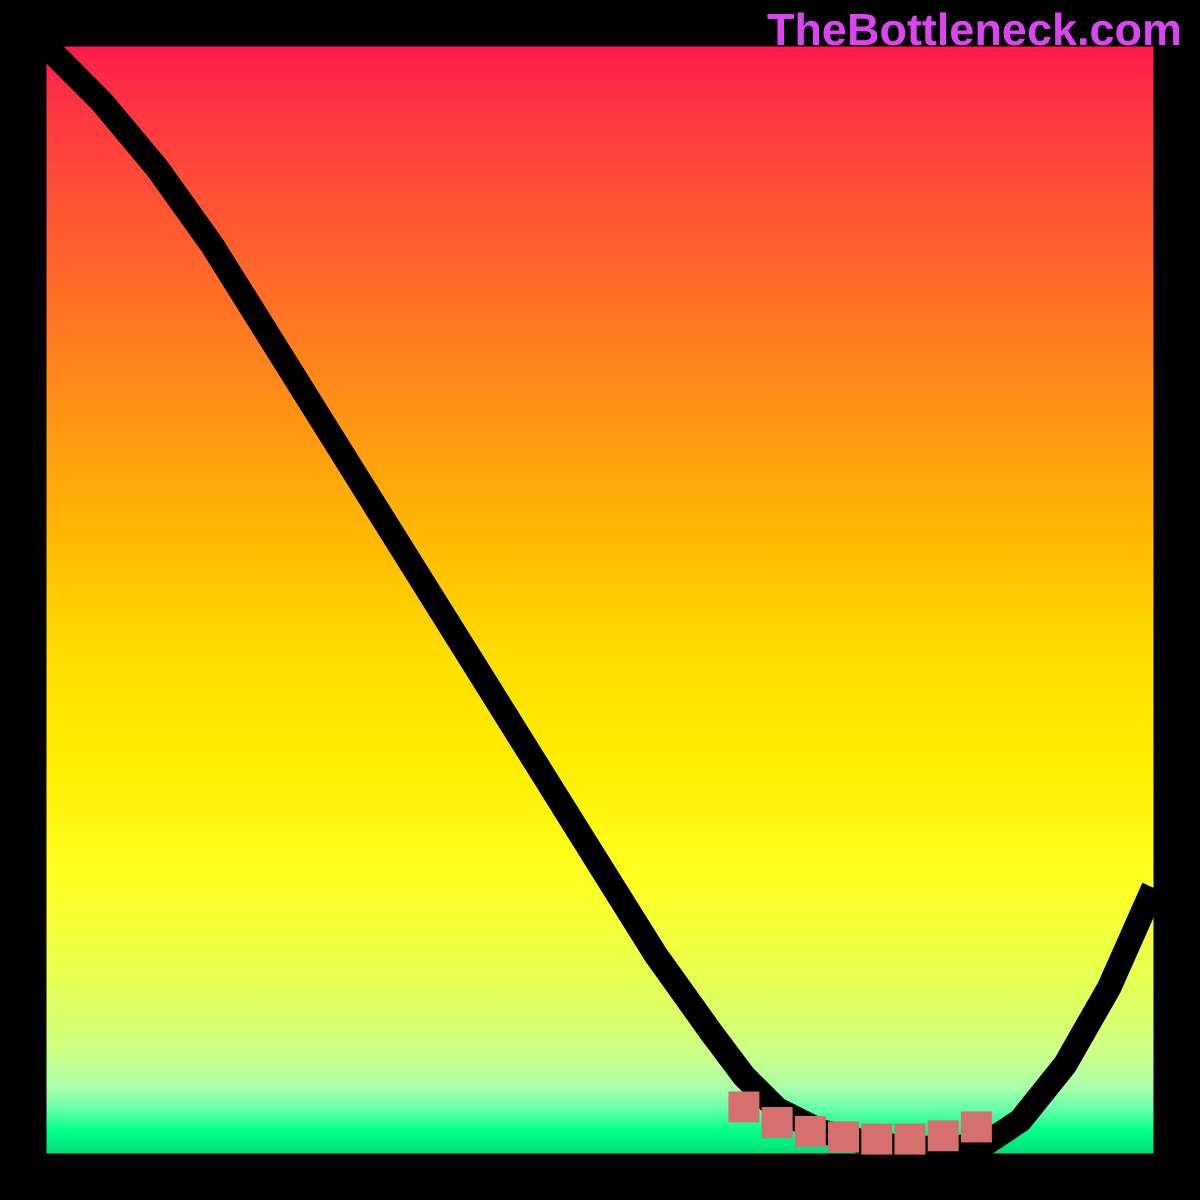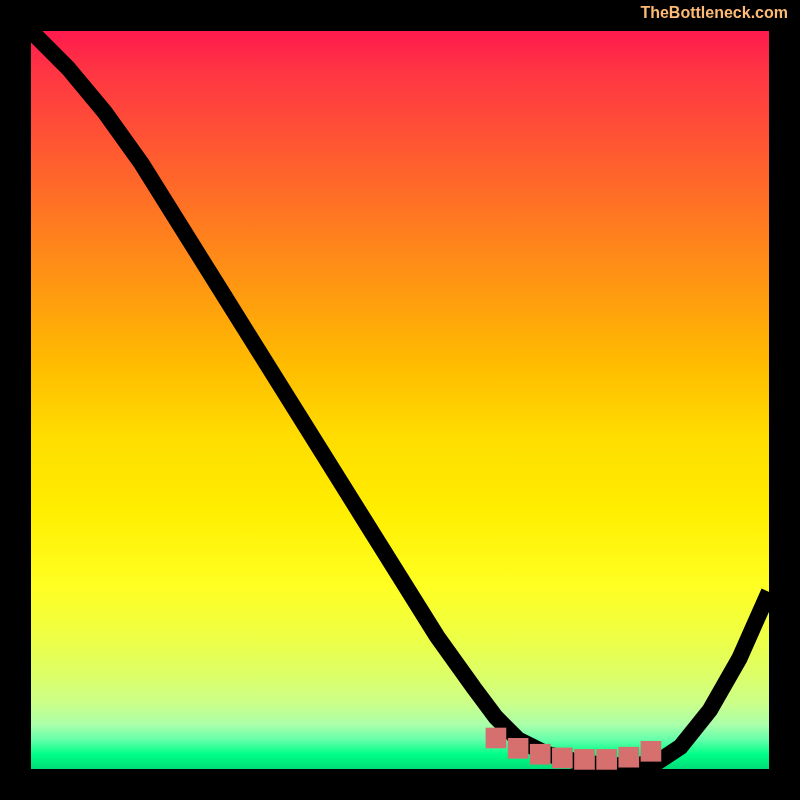--- a/index.html
+++ b/index.html
@@ -8,23 +8,23 @@
     position: relative;
     width: 800px;
     height: 800px;
     background: #000;
   }
   .watermark {
     position: absolute;
     top: 4px;
     right: 12px;
     font-family: Arial, sans-serif;
-    font-size: 16px;
+    font-size: 30px;
     font-weight: bold;
-    color: #fdba74;
+    color: #d946ef;
     z-index: 10;
   }
   .plot-area {
     position: absolute;
     left: 31px;
     top: 31px;
     width: 738px;
     height: 738px;
     background: linear-gradient(to bottom,
       #ff1a4d 0%,

